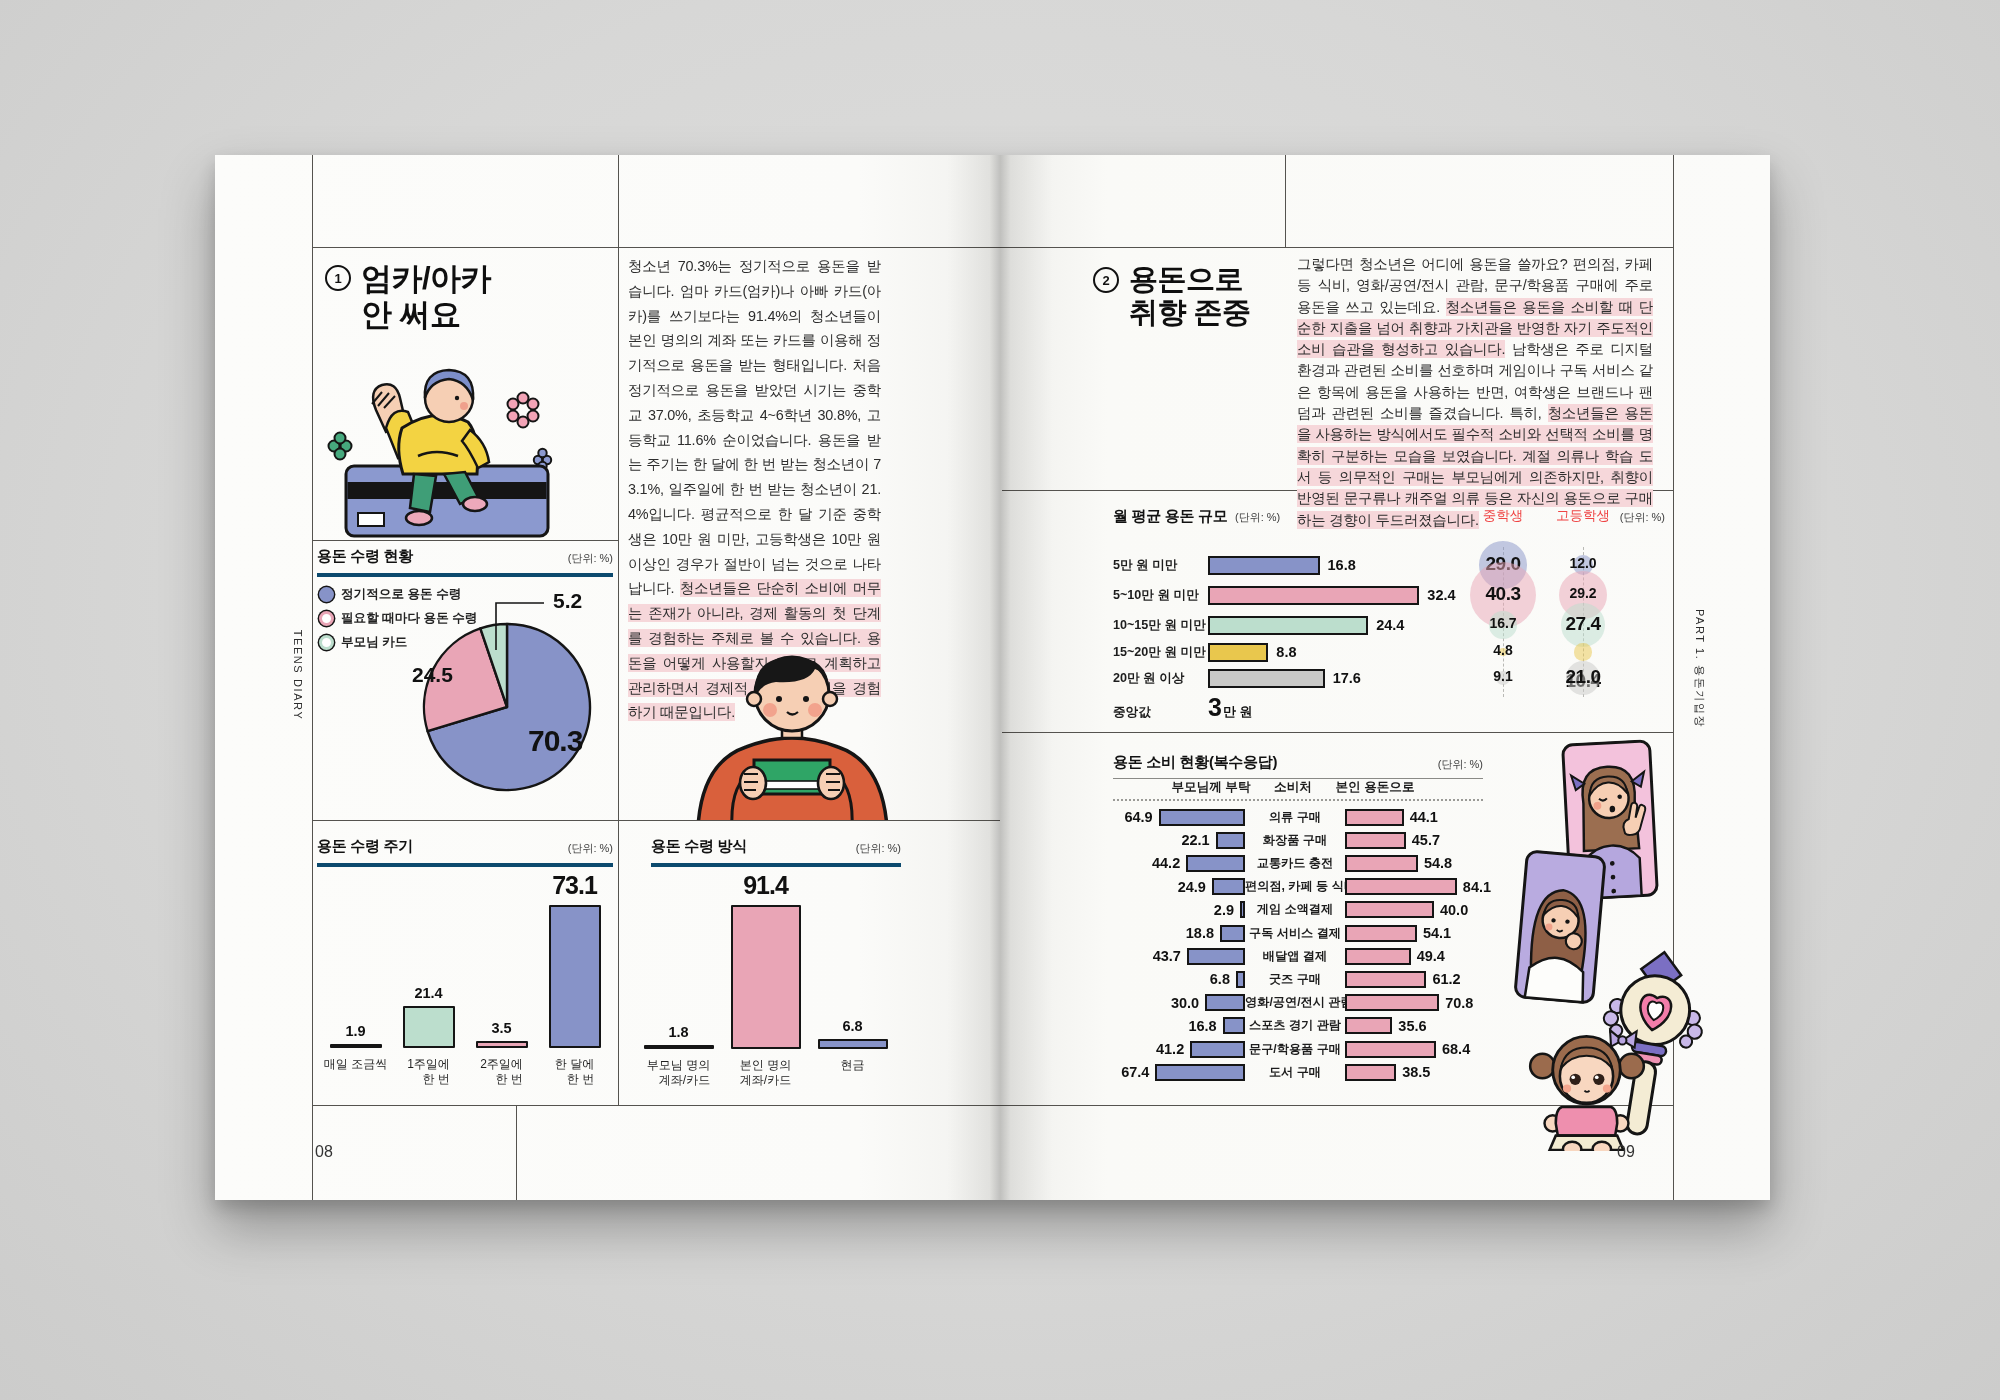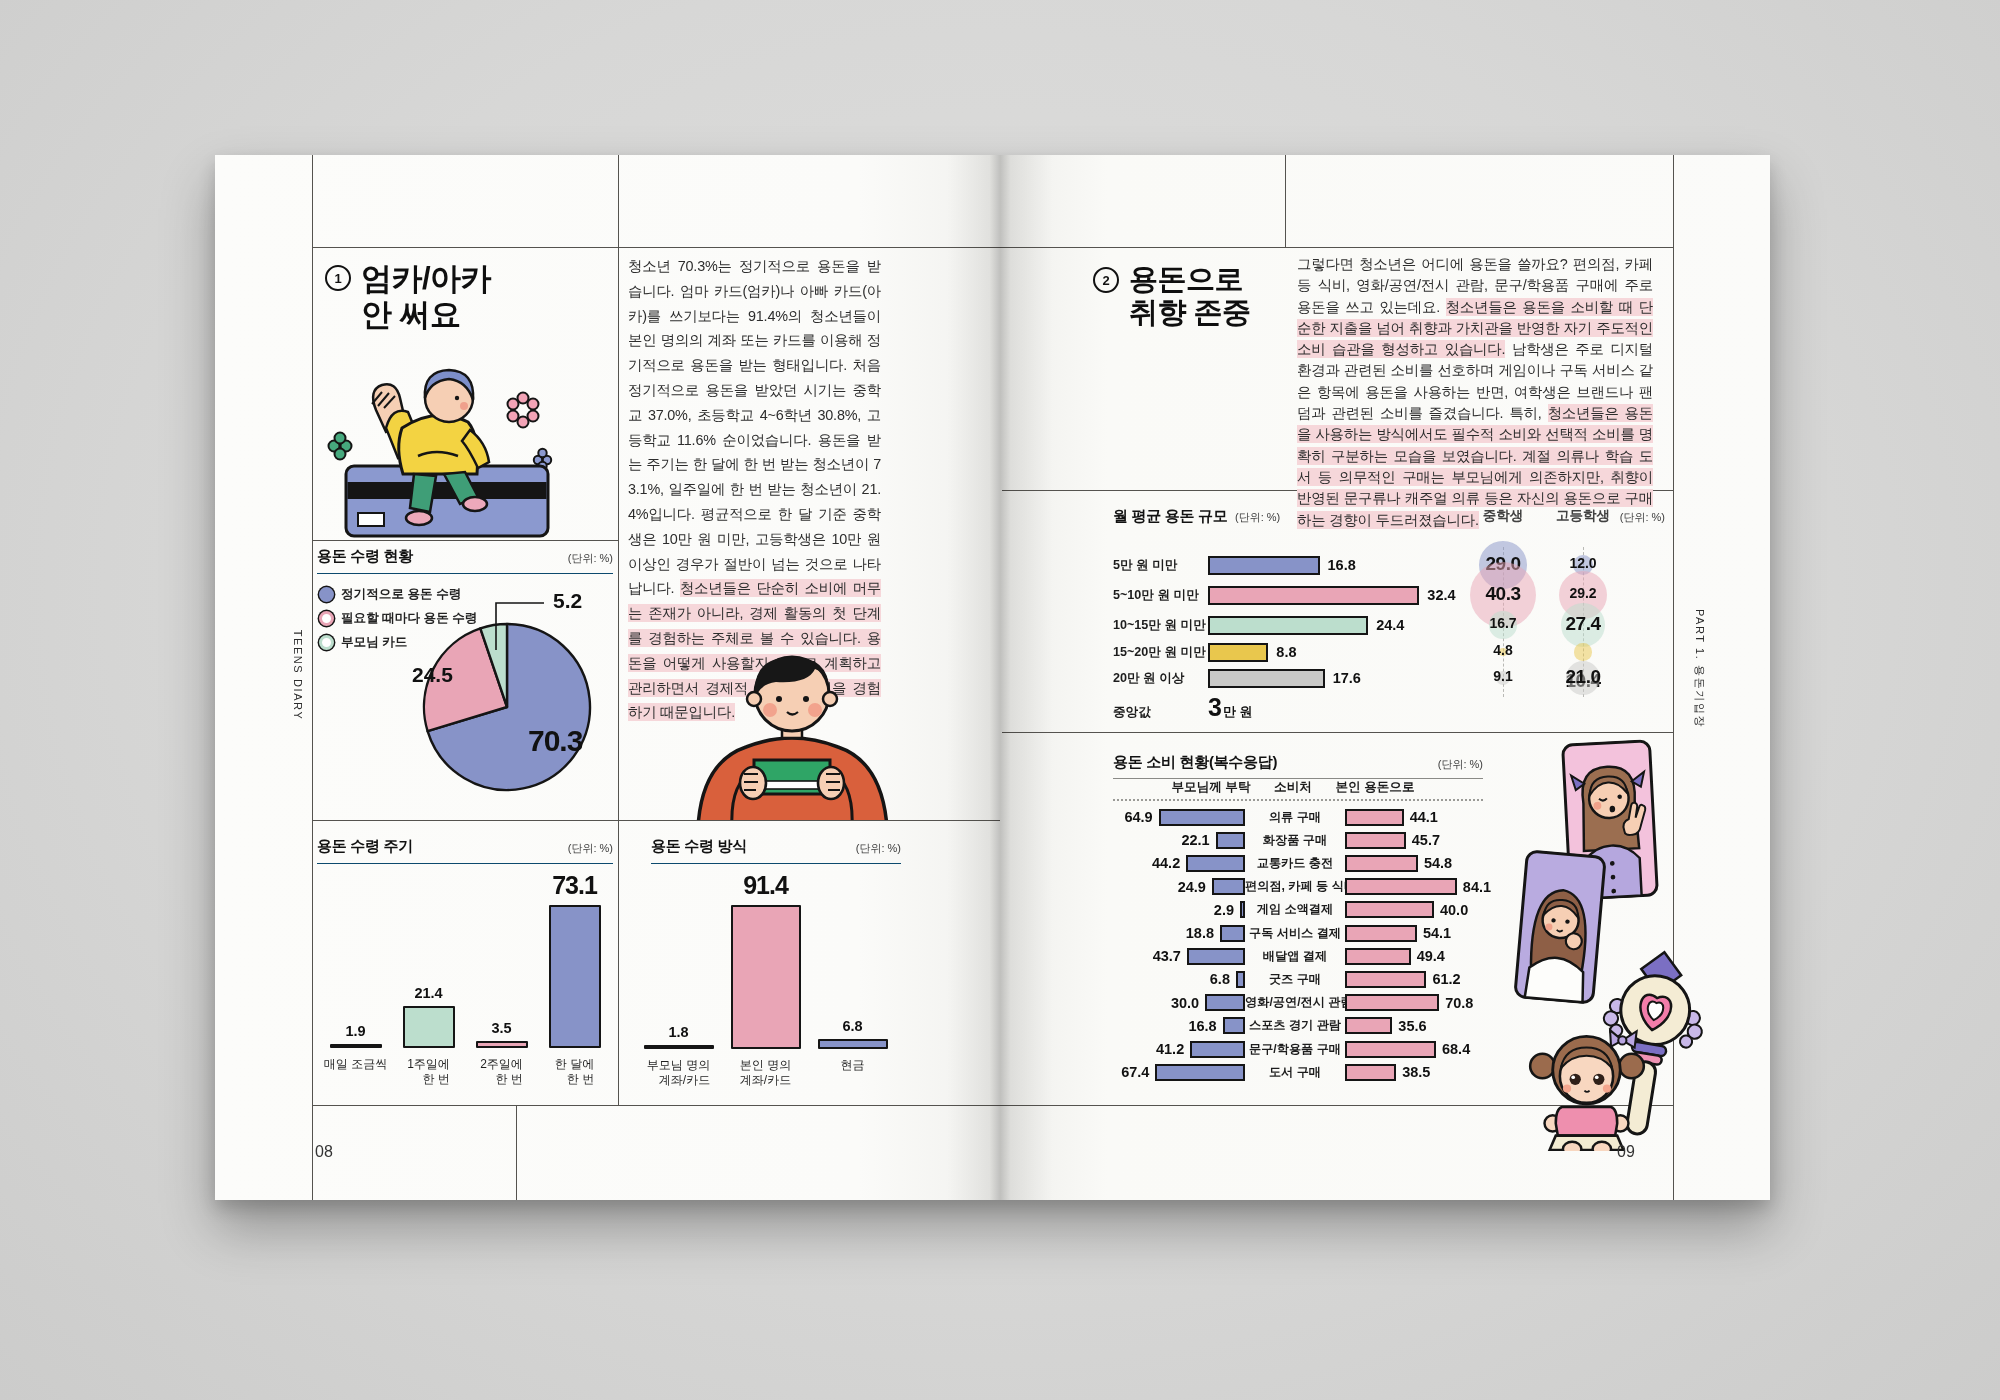--- a/index.html
+++ b/index.html
@@ -33,21 +33,21 @@
   .title-lines .tl{font-size:31px;line-height:36px;}
 
   
   .bodytxt{position:absolute;font-size:14.4px;color:#2d2d2d;text-align:justify;word-break:break-all;letter-spacing:-.2px;}
   #left-body{left:413px;top:99px;width:253px;line-height:24.8px;}
   #right-body{left:1082px;top:99px;width:356px;line-height:21.3px;}
   .hl{background:#f6d7da;box-decoration-break:clone;-webkit-box-decoration-break:clone;padding:1px 0;}
 
   
   .sec-head{position:absolute;display:flex;justify-content:space-between;align-items:flex-end;
-    border-bottom:1px solid #0c4a6e;padding-bottom:7px;}
+    border-bottom:4px solid #0c4a6e;padding-bottom:7px;}
   .sec-title{font-size:15px;font-weight:800;color:#111;letter-spacing:-.3px;}
   .sec-unit{font-size:11px;color:#3c3c3c;}
 
   
   .legend{position:absolute;display:flex;flex-direction:column;gap:7px;}
   .lg-item{display:flex;align-items:center;gap:7px;}
   .lg-dot{width:9px;height:9px;border-radius:50%;background:#fff;border:3.4px solid var(--c);box-shadow:0 0 0 1.4px #151515;}
   .lg-dot.filled{background:var(--c);}
   .lg-label{font-size:12.6px;font-weight:600;color:#222;}
 
@@ -60,21 +60,21 @@
   .vchart{position:absolute;display:flex;align-items:flex-end;}
   .bcol{display:flex;flex-direction:column;align-items:center;justify-content:flex-end;}
   .bval{font-size:14.5px;font-weight:800;color:#111;margin-bottom:5px;}
   .bval.max{font-size:25px;font-weight:900;letter-spacing:-1px;}
   .bbar{border:2.2px solid #151515;border-radius:1px;box-sizing:border-box;}
   .bcat{font-size:12px;line-height:15px;margin-top:9px;text-align:right;white-space:pre-line;color:#1f1f1f;height:32px;}
 
   
   #monthly{position:absolute;left:898px;top:350px;width:552px;height:225px;}
   #monthly .head{position:absolute;top:2px;left:0;width:100%;height:20px;}
-  .mcolhead{position:absolute;top:0;font-size:13.5px;font-weight:700;color:#404040;transform:translateX(-50%);white-space:nowrap;}
+  .mcolhead{position:absolute;top:0;font-size:13.5px;font-weight:400;color:#ef4444;transform:translateX(-50%);white-space:nowrap;}
   .mrow{position:absolute;left:0;height:28px;display:flex;align-items:center;width:380px;}
   .mlabel{width:95px;font-size:12.6px;font-weight:600;color:#1d1d1d;white-space:nowrap;}
   .mbar{height:15px;border:2.2px solid #151515;box-sizing:content-box;}
   .mval{font-size:14.5px;font-weight:800;margin-left:8px;color:#111;}
   .bubble{position:absolute;border-radius:50%;opacity:.5;}
   .bnum{position:absolute;width:70px;text-align:center;font-size:14px;font-weight:700;color:#111;}
   .bnum.em{font-size:19px;font-weight:900;letter-spacing:-.5px;margin-top:-2px;}
   .dashcol{position:absolute;top:42px;height:150px;width:0;border-left:1px dashed #b9b9b5;}
   #median-row{position:absolute;left:0;top:188px;display:flex;align-items:baseline;}
   #median-row .mlabel{font-weight:800;}

